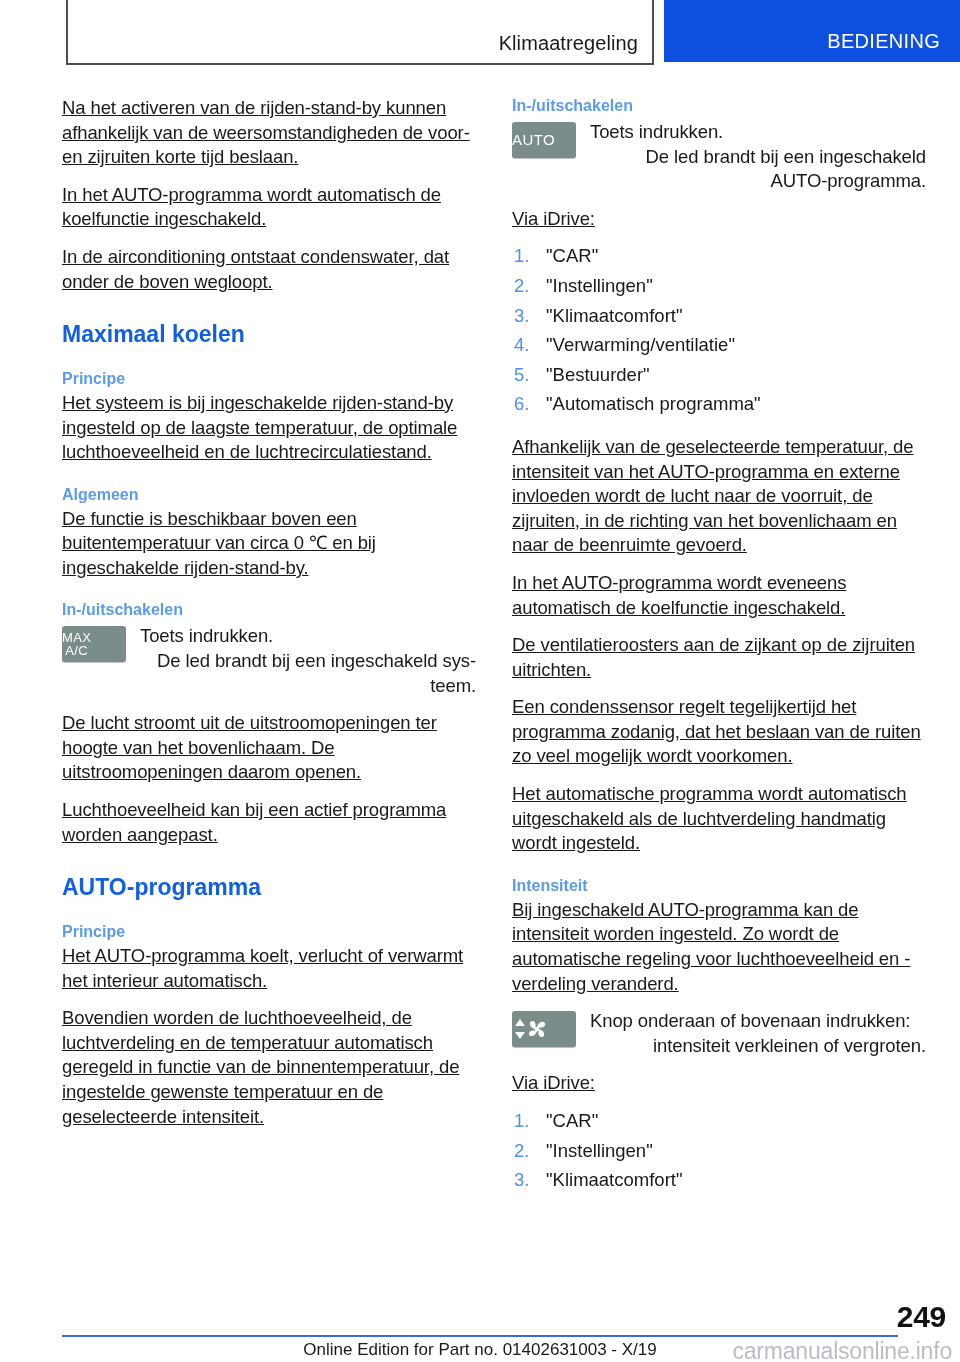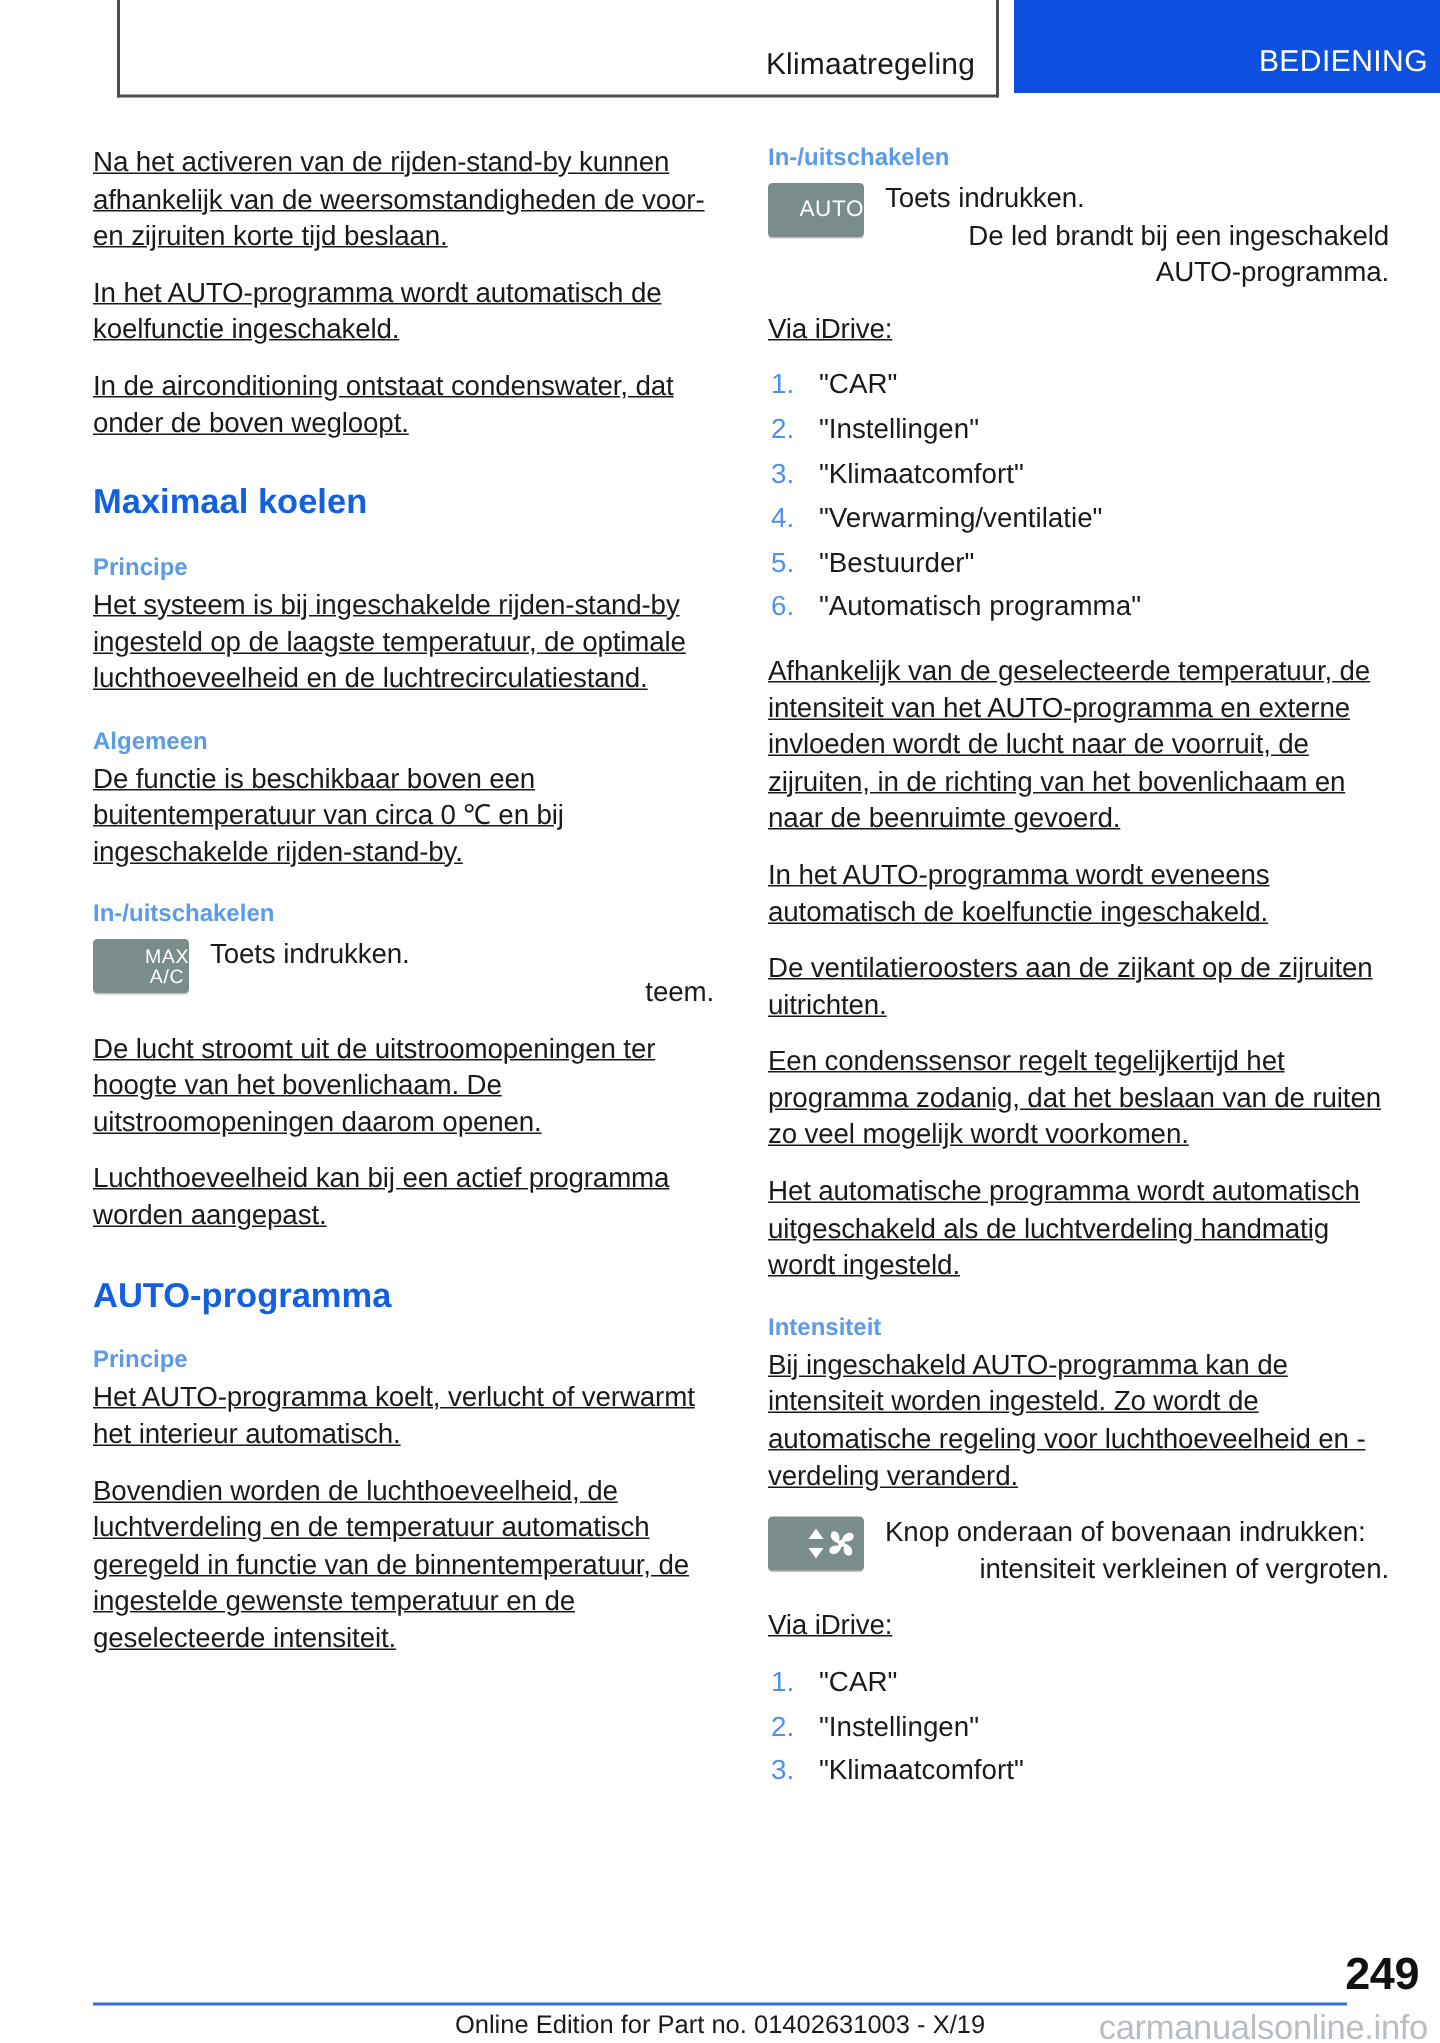--- a/index.html
+++ b/index.html
@@ -12,21 +12,21 @@
     background: #ffffff;
     font-family: "Liberation Sans", sans-serif;
     color: #1a1a1a;
     position: relative;
     overflow: hidden;
   }
 
   
   .header {
     position: absolute;
-    left: 16px;
+    left: 4px;
     top: 0;
     width: 868px;
     height: 70px;
   }
   .header-chapter-box {
     position: absolute;
     left: 62px;
     top: -10px;
     width: 588px;
     height: 75px;
@@ -110,21 +110,21 @@
     margin: 4px 0 13px 0;
     min-height: 40px;
   }
   .keybadge {
     width: 64px;
     height: 36px;
     background: #7b8d8b;
     border-radius: 3px;
     display: inline-flex;
     align-items: center;
-    justify-content: flex-end;
+    justify-content: flex-start;
     float: left;
     margin: 2px 14px 2px 0;
     box-shadow: 0 1px 0 rgba(0,0,0,0.25);
   }
   .keybadge .kb-text {
     color: #ffffff;
     font-size: 13px;
     font-weight: normal;
     line-height: 1.05;
     text-align: center;
@@ -241,20 +241,21 @@
 
     <div class="keyrow">
       <span class="keybadge">
         <span class="kb-text">
           <span>MAX</span><br>
           <span class="small2">A/C</span>
         </span>
       </span>
       <span class="keytext">
         <span>Toets indrukken.</span>
+        <span class="ln2">De led brandt bij een ingeschakeld sys-</span>
         <span class="ln2">teem.</span>
       </span>
     </div>
 
     <p class="body">De lucht stroomt uit de uitstroomopeningen ter hoogte van het bovenlichaam. De uitstroomopeningen daarom openen.</p>
     <p class="body">Luchthoeveelheid kan bij een actief programma worden aangepast.</p>
 
     <h1 class="sec">AUTO-programma</h1>
 
     <h2 class="sub">Principe</h2>

